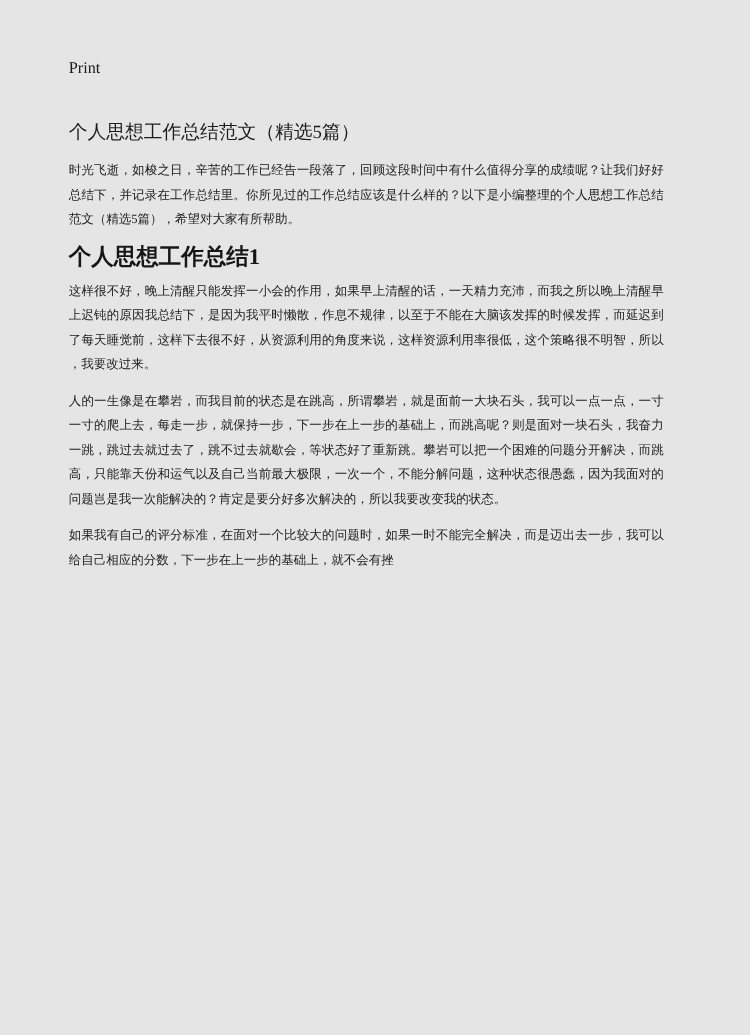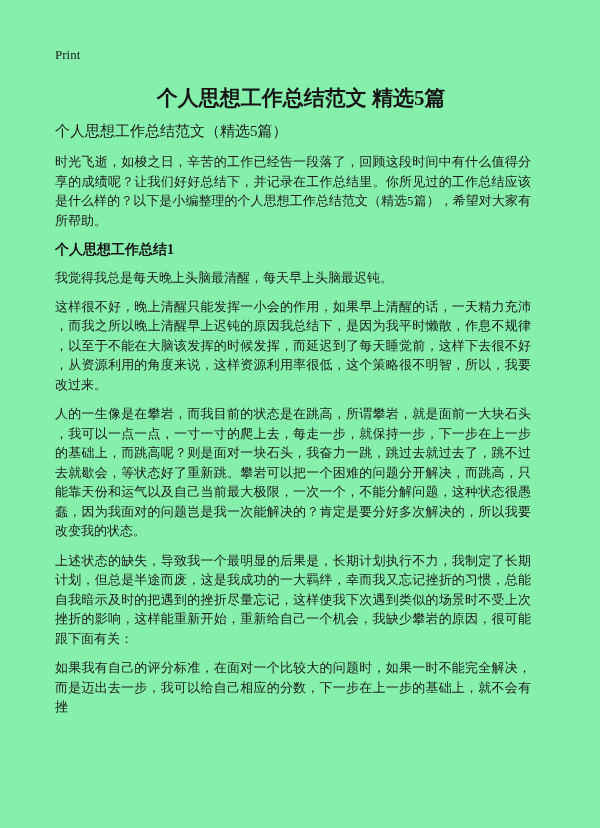--- a/index.html
+++ b/index.html
@@ -12,21 +12,21 @@
     height: 828px;
     overflow: hidden;
     color: #1b1b1b;
     font-family: "Liberation Serif", "DejaVu Serif", serif;
   }
   .page {
     box-sizing: border-box;
     width: 600px;
     height: 828px;
     padding: 45px 53px 0 55px;
-    background: #86efac;
+    background: #e5e5e5;
   }
   .print-link {
     font-size: 13px;
     line-height: 15px;
     margin: 0 0 24px 0;
     color: #1b1b1b;
     display: inline-block;
     cursor: pointer;
   }
   .doc-title {
@@ -36,61 +36,58 @@
     text-align: center;
     margin: 0;
     color: #161616;
   }
   .doc-subtitle {
     font-size: 15px;
     line-height: 17px;
     margin: 13px 0 0 0;
   }
   p.body-text {
-    font-size: 13px;
+    font-size: 10px;
     line-height: 19.5px;
     margin: 10px 16px 0 0;
     text-align: justify;
     word-break: break-all;
     line-break: anywhere;
   }
   p.body-text.first {
     margin-top: 12px;
   }
   h2.section-heading {
-    font-size: 14px;
+    font-size: 18px;
     line-height: 19px;
     font-weight: bold;
     margin: 10px 0 0 0;
     color: #161616;
   }
   h2.section-heading + p.body-text,
   p.single-line + p.body-text {
     margin-top: 9px;
   }
 </style>
 </head>
 <body>
 
 <div class="page">
 
   <span class="print-link">Print</span>
 
-  <h1 class="doc-title">个人思想工作总结范文 精选5篇</h1>
 
   <div class="doc-subtitle">个人思想工作总结范文（精选5篇）</div>
 
   <p class="body-text first">时光飞逝，如梭之日，辛苦的工作已经告一段落了，回顾这段时间中有什么值得分享的成绩呢？让我们好好总结下，并记录在工作总结里。你所见过的工作总结应该是什么样的？以下是小编整理的个人思想工作总结范文（精选5篇），希望对大家有所帮助。</p>
 
   <h2 class="section-heading">个人思想工作总结1</h2>
 
-  <p class="body-text single-line">我觉得我总是每天晚上头脑最清醒，每天早上头脑最迟钝。</p>
 
   <p class="body-text">这样很不好，晚上清醒只能发挥一小会的作用，如果早上清醒的话，一天精力充沛，而我之所以晚上清醒早上迟钝的原因我总结下，是因为我平时懒散，作息不规律，以至于不能在大脑该发挥的时候发挥，而延迟到了每天睡觉前，这样下去很不好，从资源利用的角度来说，这样资源利用率很低，这个策略很不明智，所以，我要改过来。</p>
 
   <p class="body-text">人的一生像是在攀岩，而我目前的状态是在跳高，所谓攀岩，就是面前一大块石头，我可以一点一点，一寸一寸的爬上去，每走一步，就保持一步，下一步在上一步的基础上，而跳高呢？则是面对一块石头，我奋力一跳，跳过去就过去了，跳不过去就歇会，等状态好了重新跳。攀岩可以把一个困难的问题分开解决，而跳高，只能靠天份和运气以及自己当前最大极限，一次一个，不能分解问题，这种状态很愚蠢，因为我面对的问题岂是我一次能解决的？肯定是要分好多次解决的，所以我要改变我的状态。</p>
 
-  <p class="body-text">上述状态的缺失，导致我一个最明显的后果是，长期计划执行不力，我制定了长期计划，但总是半途而废，这是我成功的一大羁绊，幸而我又忘记挫折的习惯，总能自我暗示及时的把遇到的挫折尽量忘记，这样使我下次遇到类似的场景时不受上次挫折的影响，这样能重新开始，重新给自己一个机会，我缺少攀岩的原因，很可能跟下面有关：</p>
 
 
   <p class="body-text">如果我有自己的评分标准，在面对一个比较大的问题时，如果一时不能完全解决，而是迈出去一步，我可以给自己相应的分数，下一步在上一步的基础上，就不会有挫</p>
 
 </div>
 
 </body></html>

